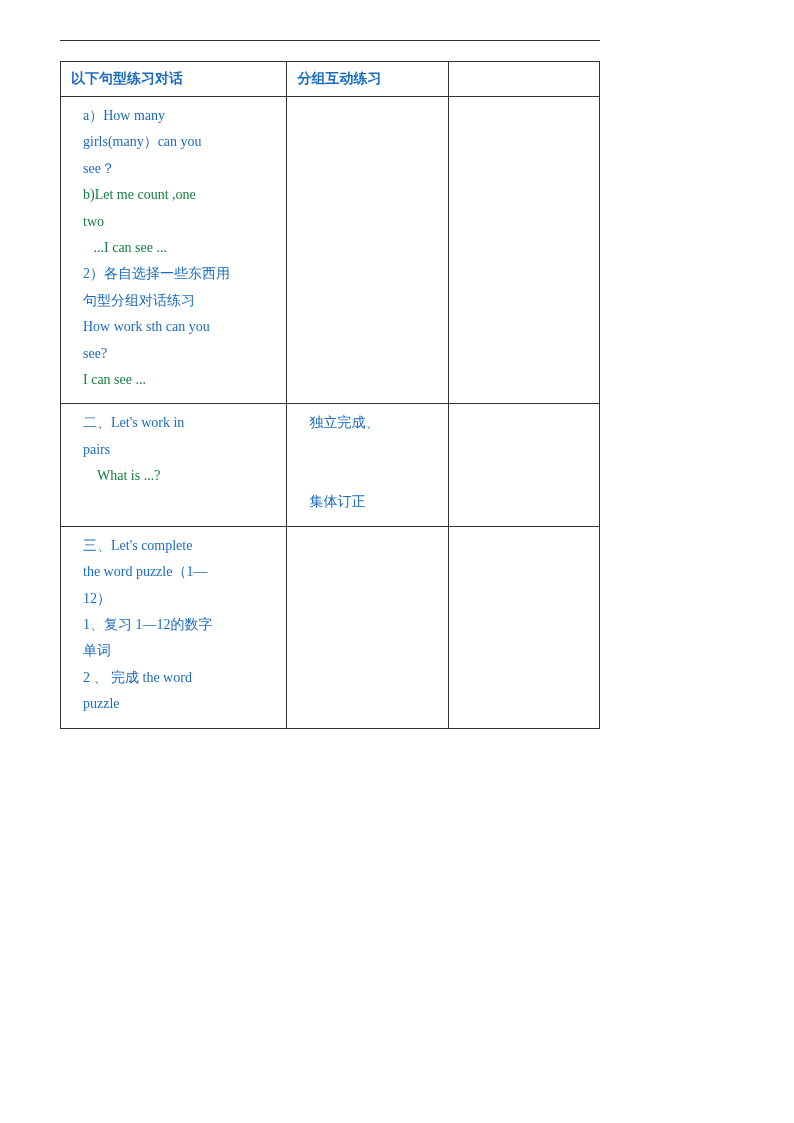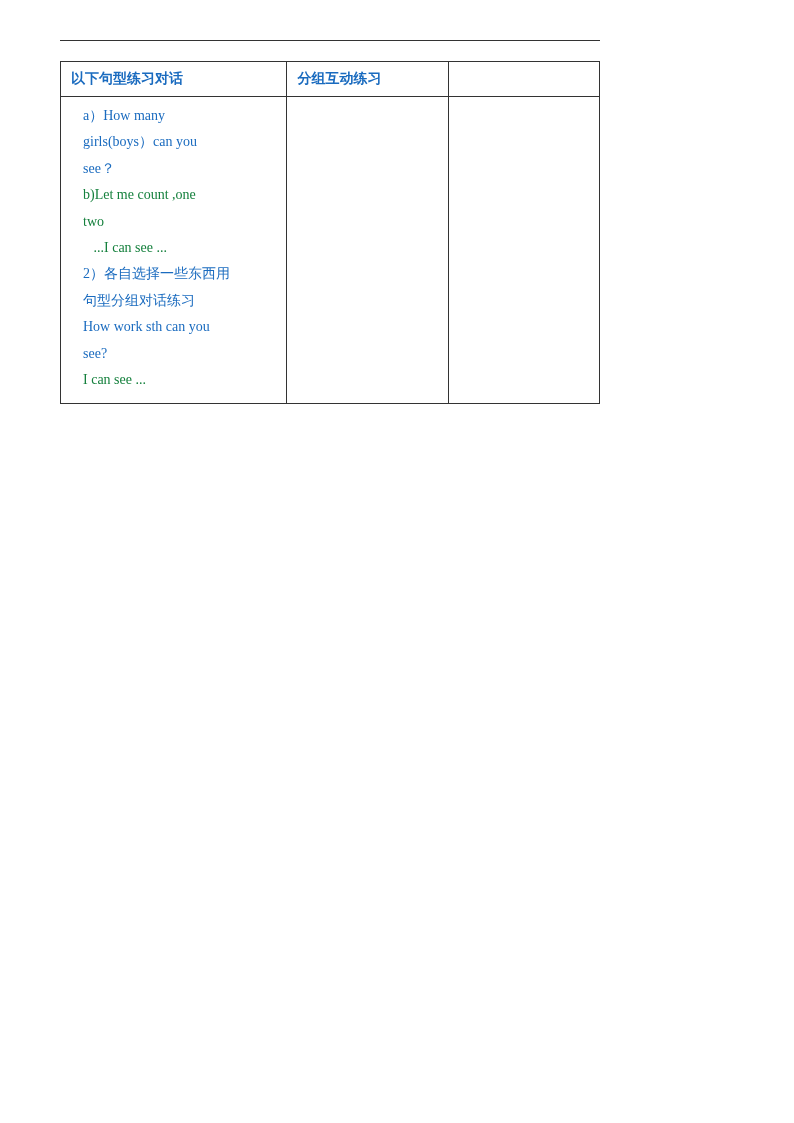--- a/index.html
+++ b/index.html
@@ -96,32 +96,59 @@
           <td class="col3">
             <span></span>
           </td>
         </tr>
       </thead>
       <tbody>
 
         <tr>
           <td class="col1 cell-content">
             <p class="text-blue">a）How many</p>
-            <p class="text-blue">girls(boys）can you</p>
+            <p class="text-blue">girls(many）can you</p>
             <p class="text-blue">see？</p>
             <p class="text-red">b)Let me count ,one</p>
             <p class="text-red">two</p>
             <p class="text-red">&nbsp;&nbsp;&nbsp;...I can see ...</p>
             <p class="text-blue">2）各自选择一些东西用</p>
             <p class="text-blue">句型分组对话练习</p>
             <p class="text-blue">How work sth can you</p>
             <p class="text-blue">see?</p>
             <p class="text-red">I can see ...</p>
           </td>
           <td class="col2"></td>
           <td class="col3"></td>
         </tr>
 
+        <tr>
+          <td class="col1 cell-content">
+            <p class="text-blue">二、Let's work in</p>
+            <p class="text-blue">pairs</p>
+            <p class="text-red">&nbsp;&nbsp;&nbsp;&nbsp;What is ...?</p>
+          </td>
+          <td class="col2 cell-content">
+            <p class="text-blue">独立完成、</p>
+            <p>&nbsp;</p>
+            <p>&nbsp;</p>
+            <p class="text-blue">集体订正</p>
+          </td>
+          <td class="col3"></td>
+        </tr>
 
+        <tr>
+          <td class="col1 cell-content">
+            <p class="text-blue">三、Let's complete</p>
+            <p class="text-blue">the word puzzle（1—</p>
+            <p class="text-blue">12）</p>
+            <p class="text-blue">1、复习 1—12的数字</p>
+            <p class="text-blue">单词</p>
+            <p class="text-blue">2 、 完成 the word</p>
+            <p class="text-blue">puzzle</p>
+          </td>
+          <td class="col2"></td>
+          <td class="col3"></td>
+        </tr>
       </tbody>
     </table>
   </div>
 </div>
 
 </body></html>

